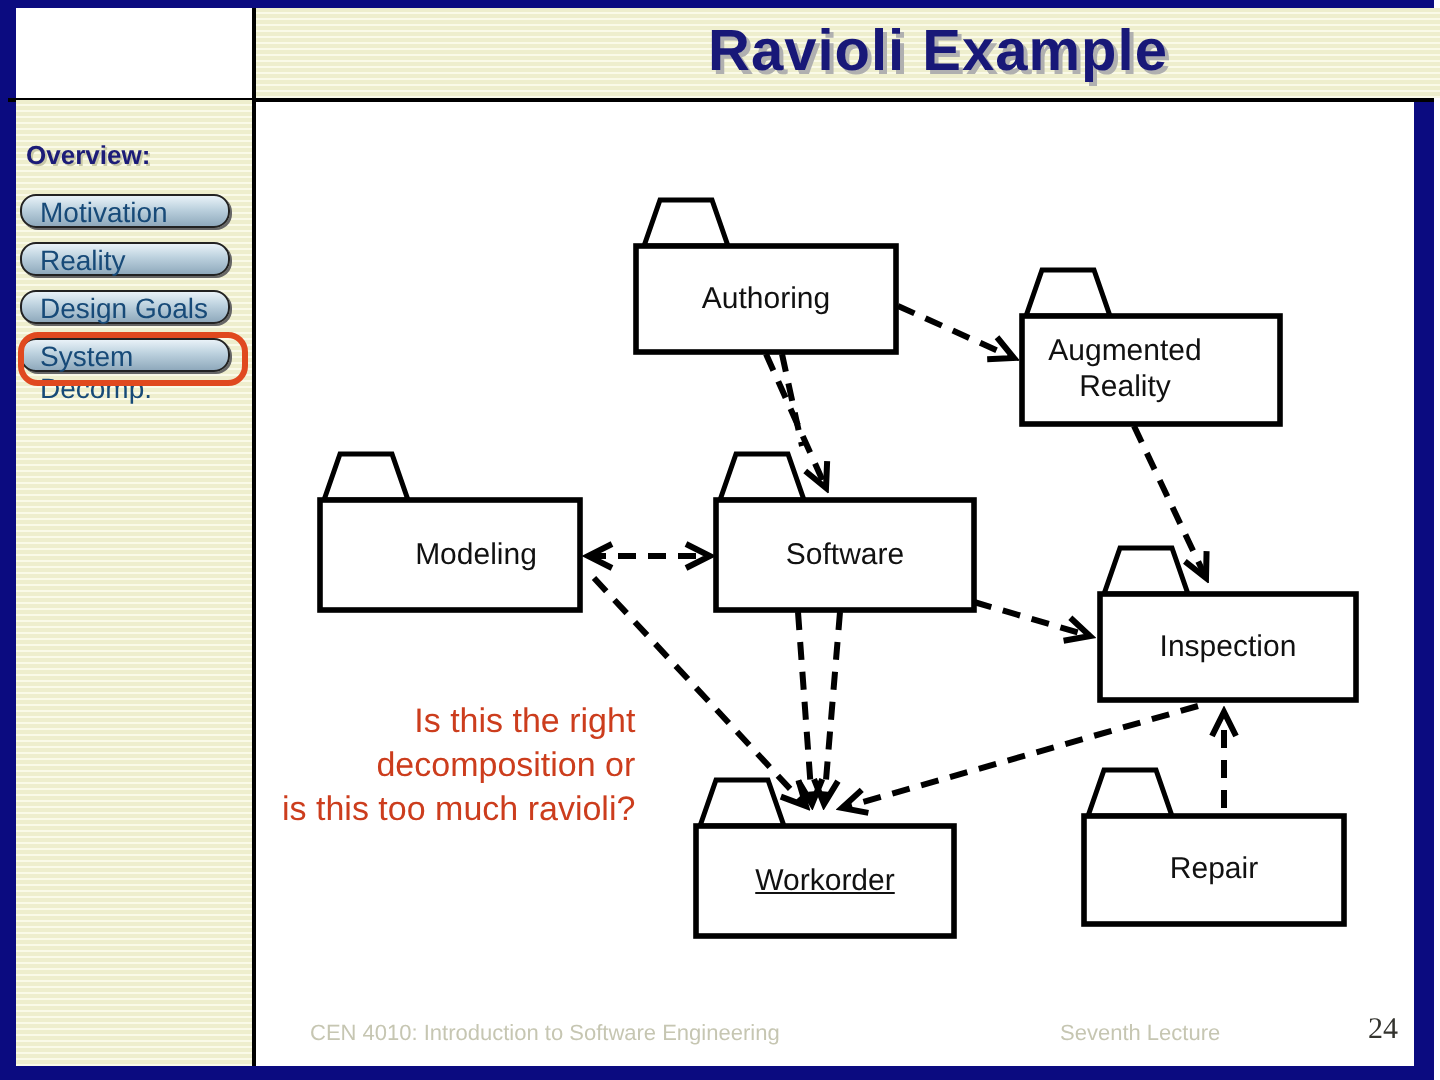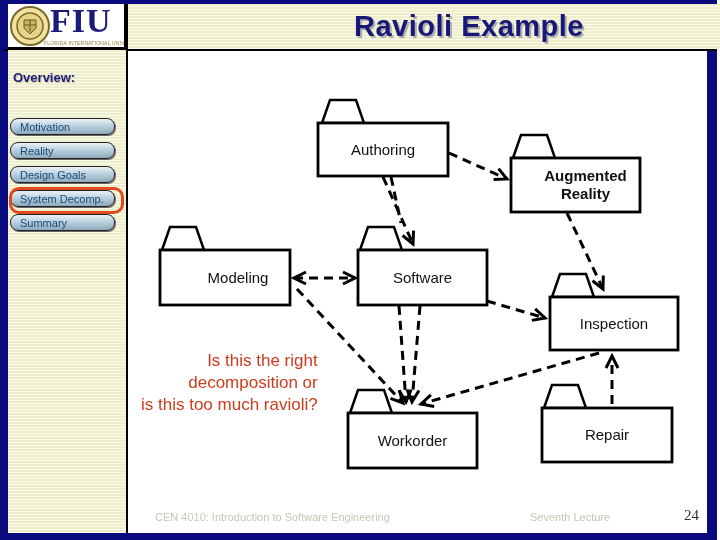--- a/index.html
+++ b/index.html
@@ -30,22 +30,22 @@
          color:#181878;text-shadow:2px 2px 0 #b0b0b0;letter-spacing:0.5px;}
   .line-header{position:absolute;left:4px;top:49px;width:713px;height:2px;background:#000;}
   .line-sidebar{position:absolute;left:126px;top:4px;width:2px;height:529px;background:#000;}
 
   
   .sidebar{position:absolute;left:8px;top:50px;width:118px;height:483px;}
   .sb-heading{position:absolute;left:5px;top:20px;font-size:13px;font-weight:bold;color:#1c1c78;
               text-shadow:1px 1px 0 #c8c8a8;}
   .sb-btn{position:absolute;left:2px;width:105px;height:17px;border:1px solid #222;border-radius:8px;
           background:linear-gradient(180deg,#e9f2f8 0%,#bcd1de 45%,#8fa9bc 100%);
-          box-shadow:1px 1px 0 #666;font-size:11px;color:#174a78;line-height:16px;
-          padding-left:9px;box-sizing:border-box;cursor:pointer;margin-top:21px;}
+          box-shadow:1px 1px 0 #666;font-size:14px;color:#174a78;line-height:16px;
+          padding-left:9px;box-sizing:border-box;cursor:pointer;}
   .sb-ring{position:absolute;left:-2px;top:-4px;width:109px;height:21px;border:3px solid #e0491f;
            border-radius:10px;pointer-events:none;}
 
   
   .diagram-svg{position:absolute;left:0;top:0;width:720px;height:540px;}
   .tab{fill:#fff;stroke:#000;stroke-width:2.5;}
   .pbody{fill:#fff;stroke:#000;stroke-width:2.8;}
   .dep{fill:none;stroke:#000;stroke-width:3;stroke-dasharray:9 6;}
   .pkg-label{position:absolute;display:flex;align-items:center;justify-content:center;text-align:center;
              font-size:15px;color:#111;line-height:18px;padding:0 8px;box-sizing:border-box;border-radius:21px;}
@@ -66,43 +66,31 @@
   <div class="bar bar-top"></div>
   <div class="bar bar-bottom"></div>
   <div class="bar bar-left"></div>
   <div class="edge-right"></div>
   <div class="bar bar-right"></div>
 
   <div class="header stripes">
     <div class="title">Ravioli Example</div>
   </div>
 
-  <div class="logo-box">
-    <svg width="42" height="44">
-      <circle cx="22" cy="22" r="19" fill="#f0e2a0" stroke="#7a6a28" stroke-width="2"></circle>
-      <circle cx="22" cy="22" r="13" fill="#e6d488" stroke="#7a6a28" stroke-width="1.5"></circle>
-      <path d="M16,16 h12 v8 l-6,6 l-6,-6 Z" fill="#c8b45e" stroke="#6a5a20" stroke-width="1"></path>
-      <line x1="22" y1="16" x2="22" y2="28" stroke="#6a5a20" stroke-width="1"></line>
-      <line x1="16" y1="21" x2="28" y2="21" stroke="#6a5a20" stroke-width="1"></line>
-    </svg>
-    <div class="fiu-text">FIU</div>
-    <div class="fiu-caption">FLORIDA INTERNATIONAL UNIVERSITY</div>
-  </div>
 
   <div class="line-header"></div>
 
   <div class="sidebar stripes">
     <div class="sb-heading">Overview:</div>
     <div class="sb-btn" style="top:47px;">Motivation</div>
     <div class="sb-btn" style="top:71px;">Reality</div>
     <div class="sb-btn" style="top:95px;">Design Goals</div>
     <div class="sb-btn" style="top:119px;">System Decomp.
       <div class="sb-ring"></div>
     </div>
-    <div class="sb-btn" style="top:143px;">Summary</div>
   </div>
 
   <div class="line-sidebar"></div>
 
   <svg class="diagram-svg" viewBox="0 0 720 540">
     <defs>
       <marker id="arr" markerUnits="userSpaceOnUse" markerWidth="18" markerHeight="18" refX="15" refY="9" orient="auto-start-reverse">
         <path d="M3,3 L15,9 L3,15" fill="none" stroke="#000" stroke-width="3"></path>
       </marker>
     </defs>
@@ -143,25 +131,25 @@
     <line class="dep" x1="297" y1="289" x2="403" y2="403" marker-end="url(#arr)"></line>
     <line class="dep" x1="399" y1="306" x2="406" y2="402" marker-end="url(#arr)"></line>
     <line class="dep" x1="420" y1="306" x2="412" y2="402" marker-end="url(#arr)"></line>
     <line class="dep" x1="487" y1="301" x2="545" y2="318" marker-end="url(#arr)"></line>
     <line class="dep" x1="567" y1="213" x2="603" y2="289" marker-end="url(#arr)"></line>
     <line class="dep" x1="599" y1="353" x2="421" y2="404" marker-end="url(#arr)"></line>
     <line class="dep" x1="612" y1="404" x2="612" y2="356" marker-end="url(#arr)"></line>
   </svg>
 
   <div class="pkg-label" style="left:318px;top:123px;width:130px;height:53px;">Authoring</div>
-  <div class="pkg-label" style="left:534px;top:158px;width:103px;height:54px;font-weight:bold;">Augmented Reality</div>
+  <div class="pkg-label" style="left:511px;top:158px;width:103px;height:54px;">Augmented Reality</div>
   <div class="pkg-label" style="left:160px;top:250px;width:156px;height:55px;">Modeling</div>
   <div class="pkg-label" style="left:358px;top:250px;width:129px;height:55px;">Software</div>
   <div class="pkg-label" style="left:550px;top:297px;width:128px;height:53px;">Inspection</div>
-  <div class="pkg-label" style="left:348px;top:413px;width:129px;height:55px;">Workorder</div>
+  <div class="pkg-label" style="left:348px;top:413px;width:129px;height:55px;text-decoration:underline;">Workorder</div>
   <div class="pkg-label" style="left:542px;top:408px;width:130px;height:54px;">Repair</div>
 
   <div class="annotation">
     <div>Is this the right</div>
     <div>decomposition or</div>
     <div>is this too much ravioli?</div>
   </div>
 
   <div class="footer-course">CEN 4010: Introduction to Software Engineering</div>
   <div class="footer-lecture">Seventh Lecture</div>

